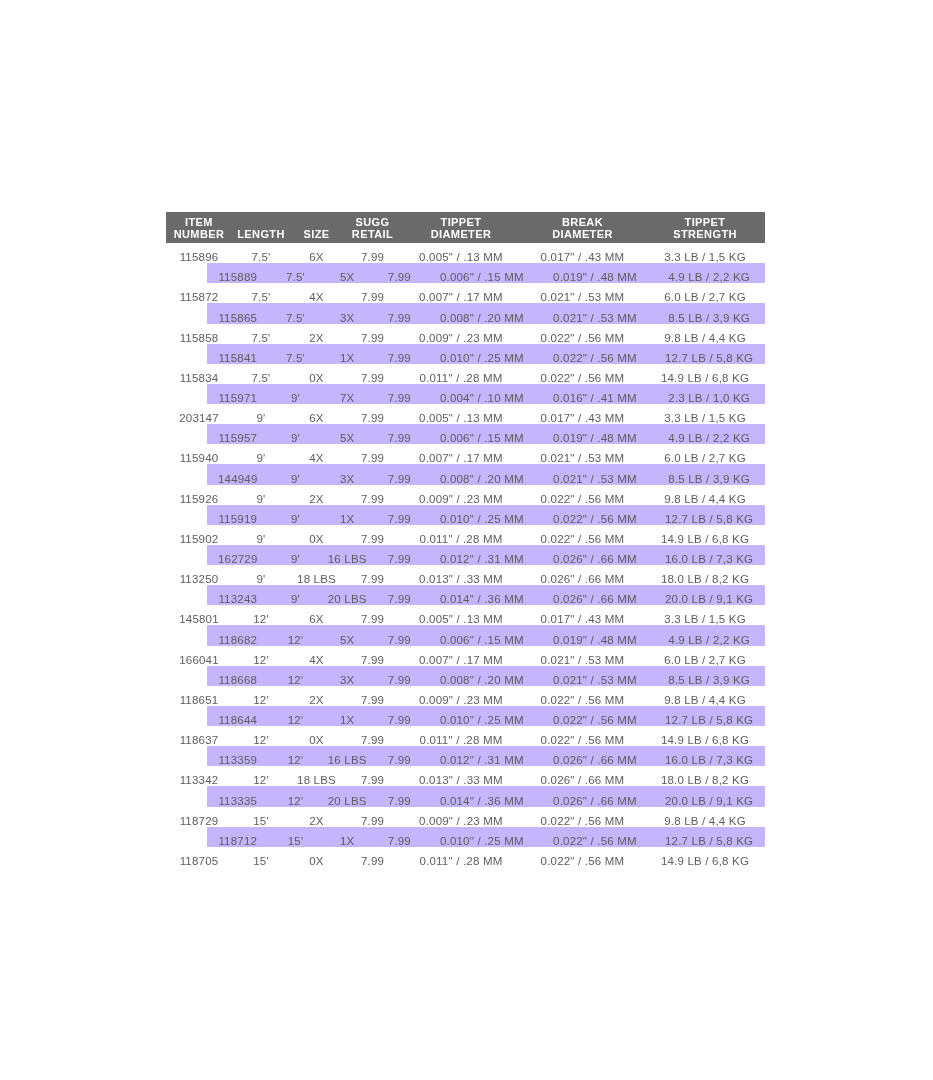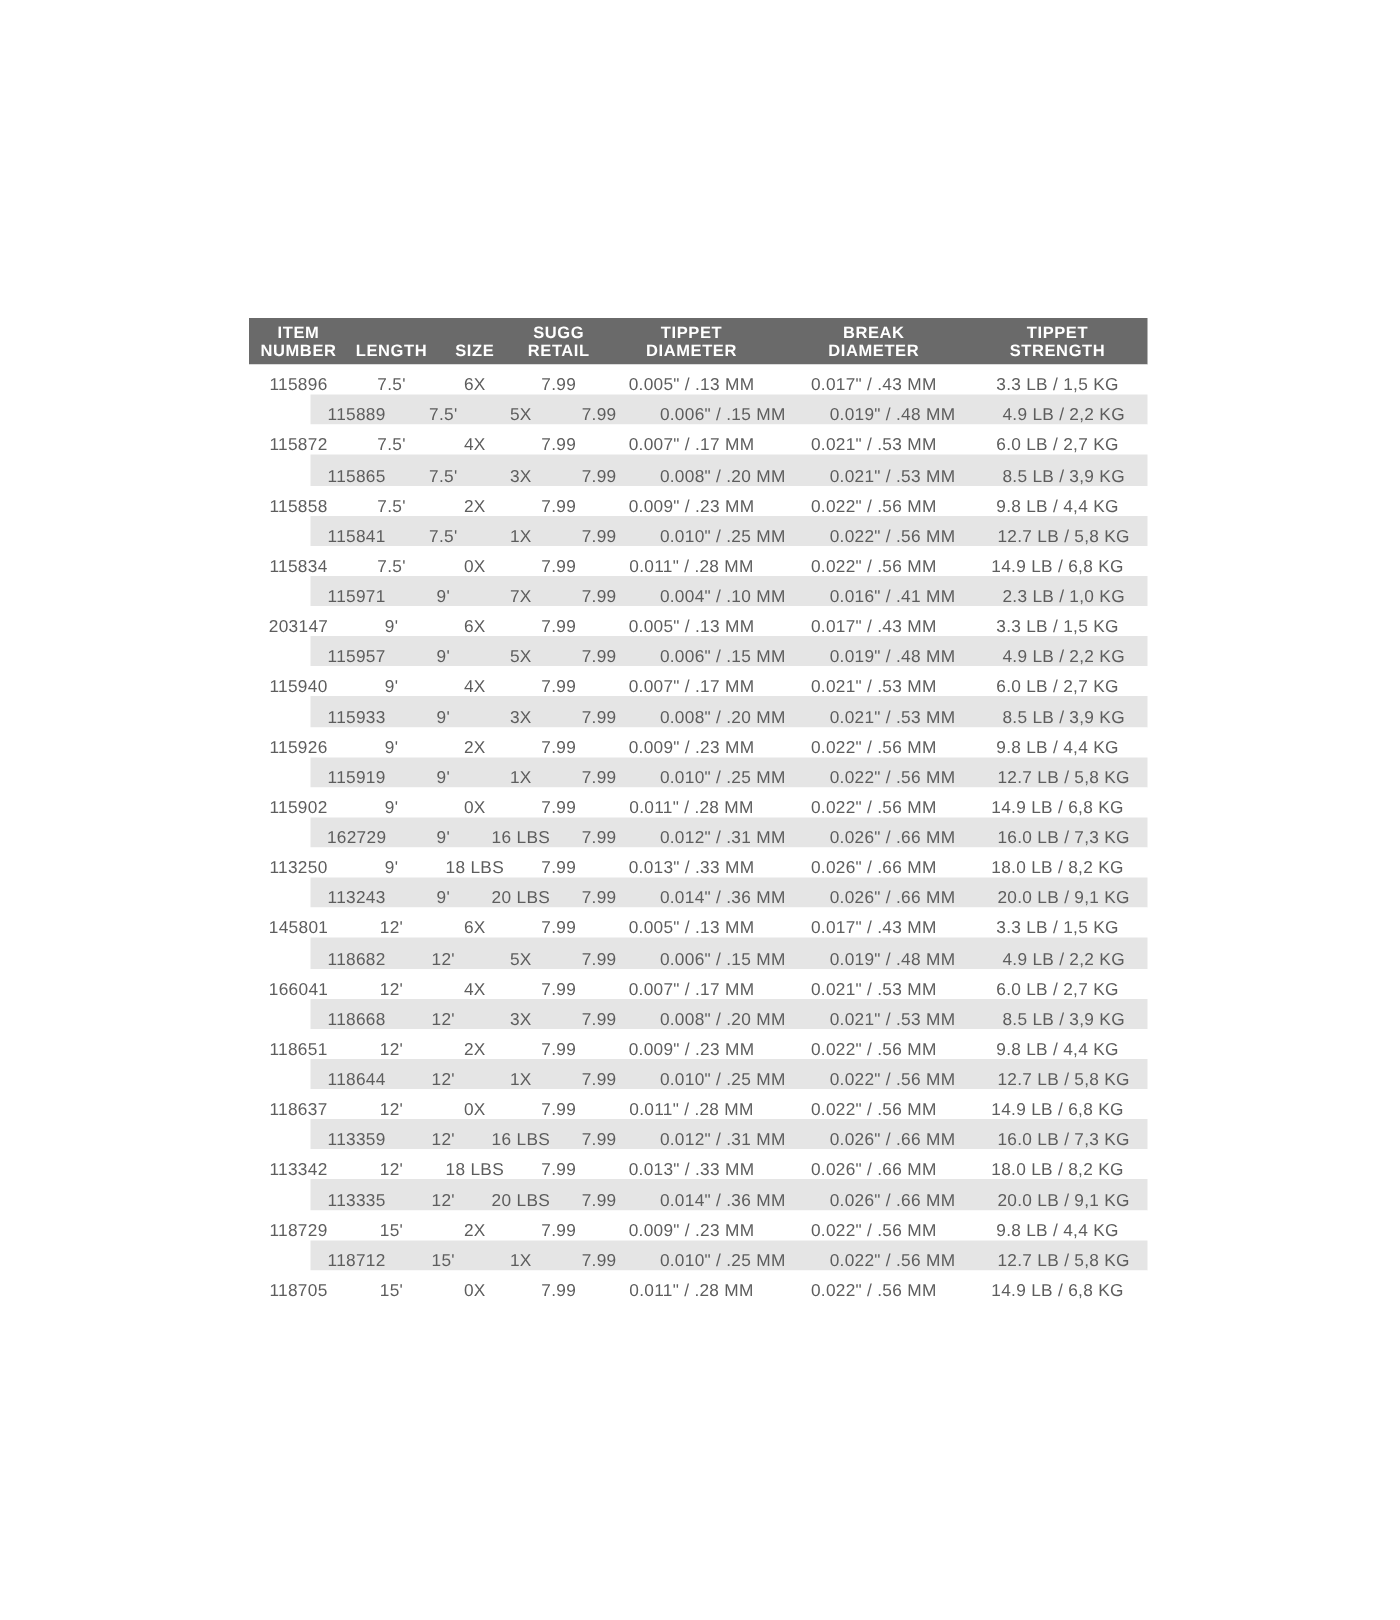--- a/index.html
+++ b/index.html
@@ -33,21 +33,21 @@
     white-space: pre-line;
     padding-bottom: 3px;
   }
 
   .tbody .row {
     display: flex;
     height: 20.13px;
     align-items: flex-end;
     background: #ffffff;
   }
-  .tbody .row.alt { background: #e5e5e5; margin-left: 41px; }
+  .tbody .row.alt { background: #c4b5fd; margin-left: 41px; }
 
   .cell {
     text-align: center;
     font-size: 11.5px;
     color: #5d5d5d;
     letter-spacing: 0.2px;
     overflow: hidden;
     white-space: nowrap;
   }
 
@@ -173,21 +173,21 @@
         <div class="row">
           <div class="cell c0">115940</div>
           <div class="cell c1">9'</div>
           <div class="cell c2">4X</div>
           <div class="cell c3">7.99</div>
           <div class="cell c4">0.007" / .17 MM</div>
           <div class="cell c5">0.021" / .53 MM</div>
           <div class="cell c6">6.0 LB / 2,7 KG</div>
         </div>
         <div class="row alt">
-          <div class="cell c0">115933</div>
+          <div class="cell c0">144949</div>
           <div class="cell c1">9'</div>
           <div class="cell c2">3X</div>
           <div class="cell c3">7.99</div>
           <div class="cell c4">0.008" / .20 MM</div>
           <div class="cell c5">0.021" / .53 MM</div>
           <div class="cell c6">8.5 LB / 3,9 KG</div>
         </div>
         <div class="row">
           <div class="cell c0">115926</div>
           <div class="cell c1">9'</div>

